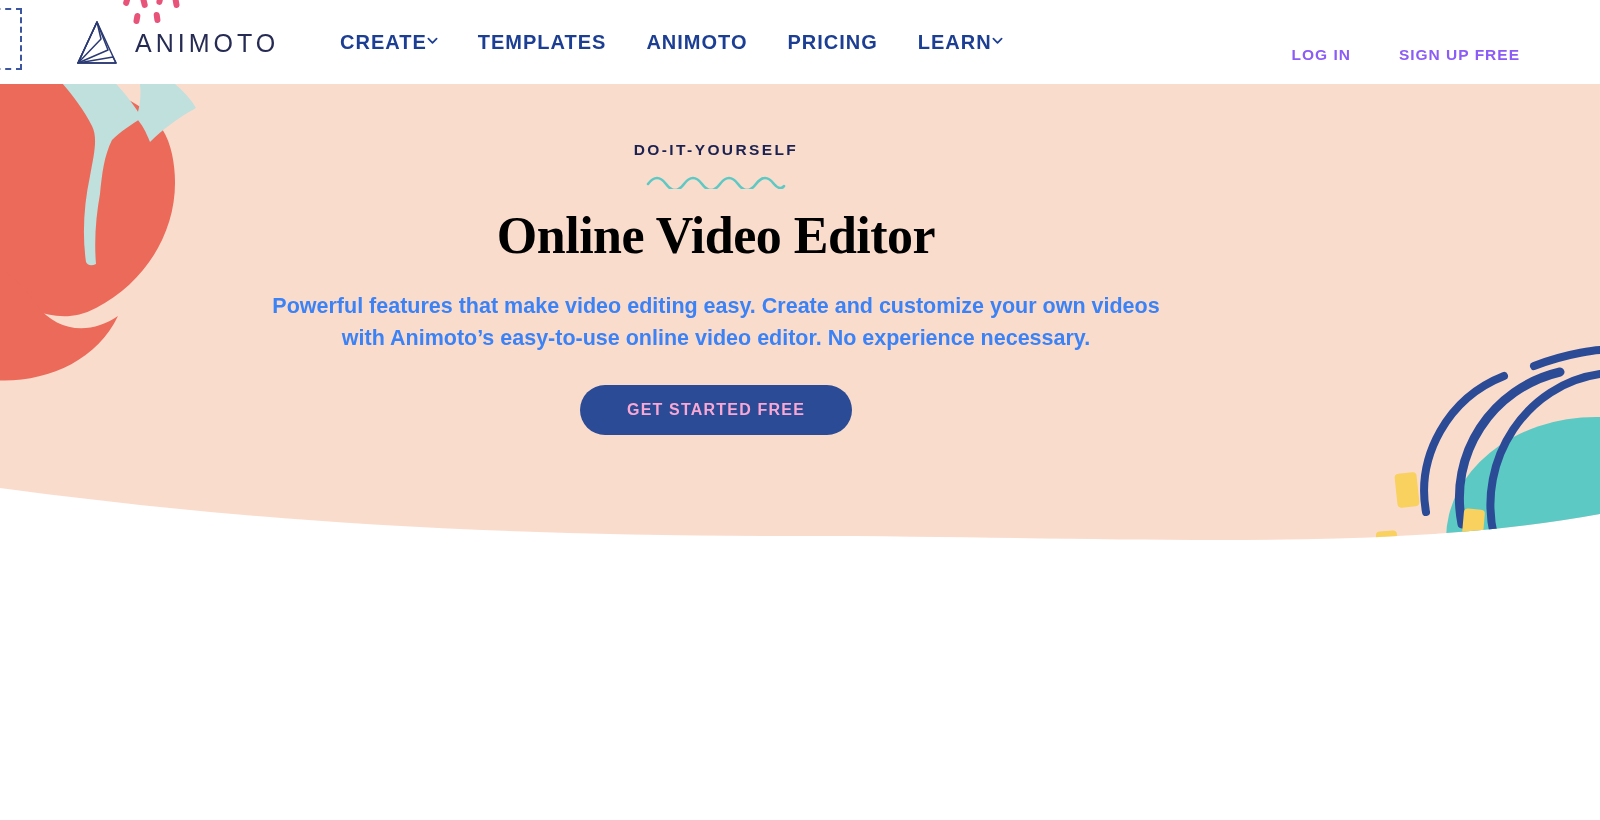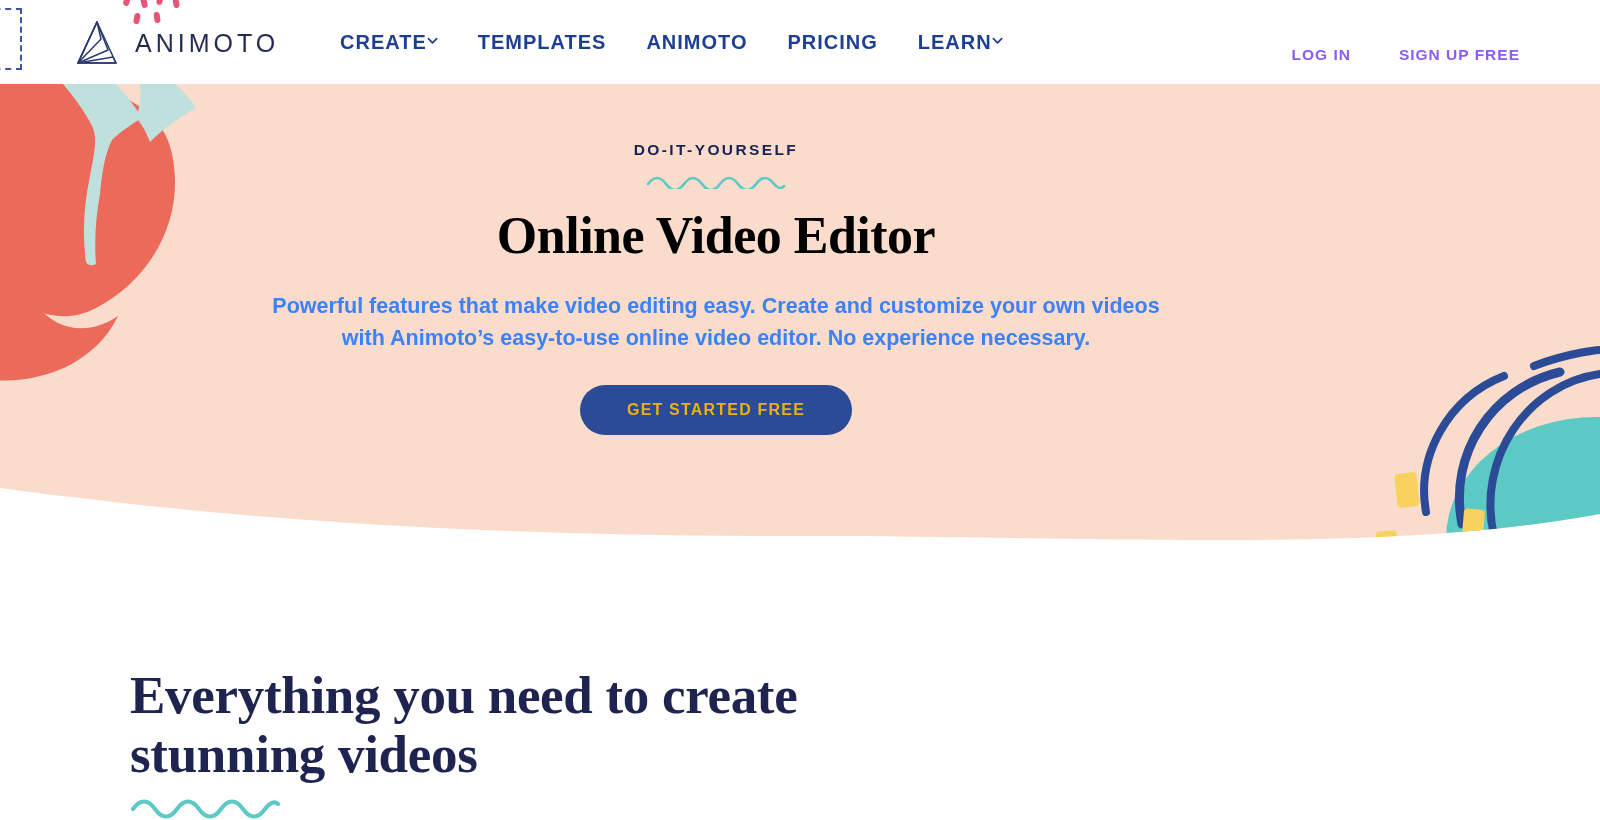--- a/index.html
+++ b/index.html
@@ -82,21 +82,21 @@
     color:#000000;
   }
   .subhead {
     margin-top:28px;
     width:920px; text-align:center;
     font-size:21.5px; line-height:1.50; color:#3b82f6;
     font-weight:700;
   }
   .cta {
     margin-top:30px;
-    background:#2b4b96; color:#eab308;
+    background:#2b4b96; color:#f9a8d4;
     border:none; border-radius:30px;
     padding:0 36px; height:50px; min-width:272px;
     font-size:16px; font-weight:700; letter-spacing:1.2px;
     font-family:"Liberation Sans", sans-serif;
     cursor:pointer;
   }
 
   
   .section2 { position:absolute; left:0; top:554px; width:1600px; height:266px; background:#fff; z-index:15; }
   .s2-title {
@@ -173,31 +173,20 @@
                  C62,17 68,17 74,9 C80,1 86,1 92,9 C98,17 104,17 110,9
                  C116,1 122,1 128,9 C132,14 136,14 138,11" stroke="#5cc9c4" stroke-width="2.6" stroke-linecap="round"></path>
       </svg>
 
       <h1 class="headline">Online Video Editor</h1>
       <p class="subhead">Powerful features that make video editing easy. Create and customize your own videos with Animoto’s easy-to-use online video editor. No experience necessary.</p>
       <button class="cta">GET STARTED FREE</button>
     </div>
   </div>
 
-  <div class="section2">
-    <h2 class="s2-title">
-      <span>Everything you need to create</span><br>
-      <span>stunning videos</span>
-    </h2>
-    <svg class="s2-squiggle" viewBox="0 0 150 24" fill="none">
-      <path d="M3,12 C10,2 18,2 25,12 C32,22 40,22 47,12 C54,2 62,2 69,12
-               C76,22 84,22 91,12 C98,2 106,2 113,12 C120,22 128,22 135,12
-               C140,5 145,4 148,7" stroke="#5cc9c4" stroke-width="4" stroke-linecap="round"></path>
-    </svg>
-  </div>
 
   <div class="mint-dome"></div>
 
   <div class="header">
     <div class="focus-dash"></div>
 
     <div class="logo-wrap">
       <span class="logo-mark">
         <svg width="52" height="48" viewBox="0 0 52 48" fill="none">
           <g stroke="#2b3a72" stroke-width="1.5" fill="none" stroke-linejoin="round">

